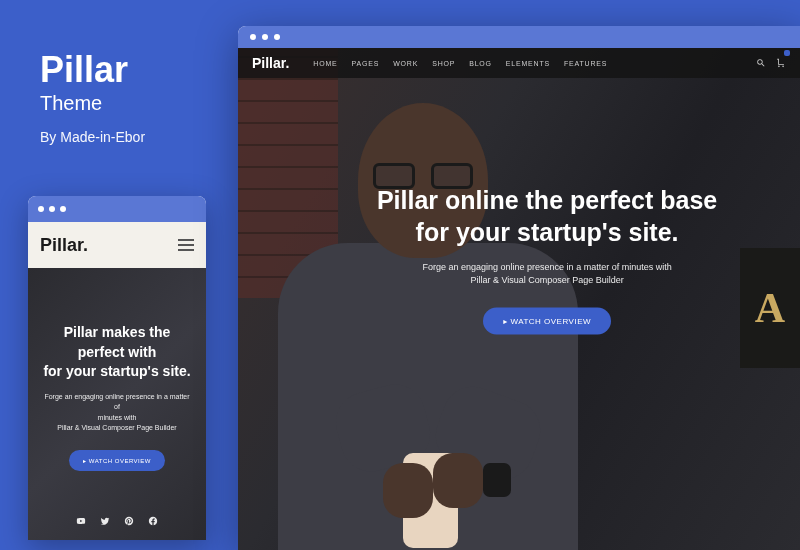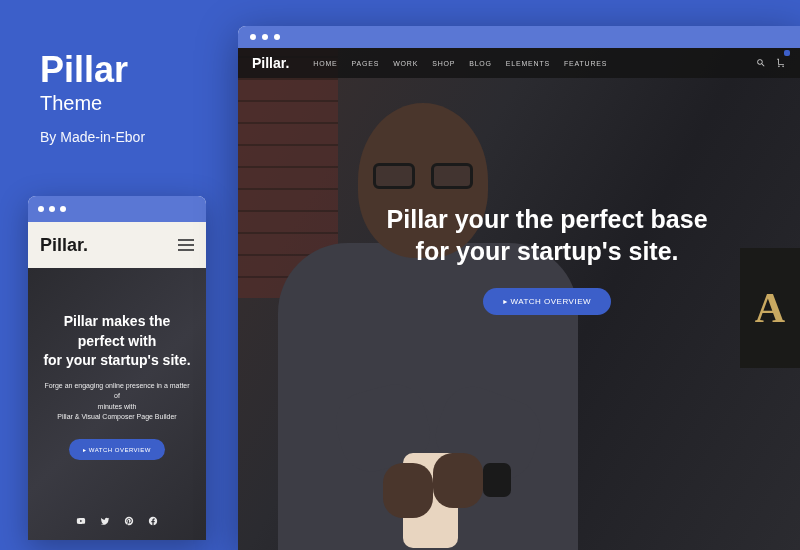--- a/index.html
+++ b/index.html
@@ -98,21 +98,21 @@
       height: 2px;
       background: #555;
     }
     .mobile-hero {
       position: relative;
       height: calc(100% - 46px);
       background: linear-gradient(135deg, #2b2b30 0%, #3a3a42 50%, #2b2b30 100%);
       display: flex;
       flex-direction: column;
       align-items: center;
-      padding: 44px 14px 0;
+      padding: 55px 14px 0;
       text-align: center;
       color: white;
     }
     .mobile-hero-title {
       font-size: 14px;
       font-weight: 800;
       line-height: 1.4;
     }
     .mobile-hero-sub {
       font-size: 7px;
@@ -465,20 +465,24 @@
           </div>
         <div class="arm-left"></div>
         <div class="arm-right"></div>
         <div class="phone"></div>
         <div class="hand-left"></div>
         <div class="hand-right"></div>
         <div class="watch"></div>
       </div>
       <div class="desktop-hero-text">
         <div class="desktop-hero-title">
-          <span>Pillar your the perfect base</span><br>
+          <span>Pillar online the perfect base</span><br>
           <span>for your startup's site.</span>
+        </div>
+        <div class="desktop-hero-sub">
+          <span>Forge an engaging online presence in a matter of minutes with</span><br>
+          <span>Pillar &amp; Visual Composer Page Builder</span>
         </div>
         <button class="desktop-btn">▸ WATCH OVERVIEW</button>
       </div>
     </div>
   </div>
 </div>
 
 </body></html>

